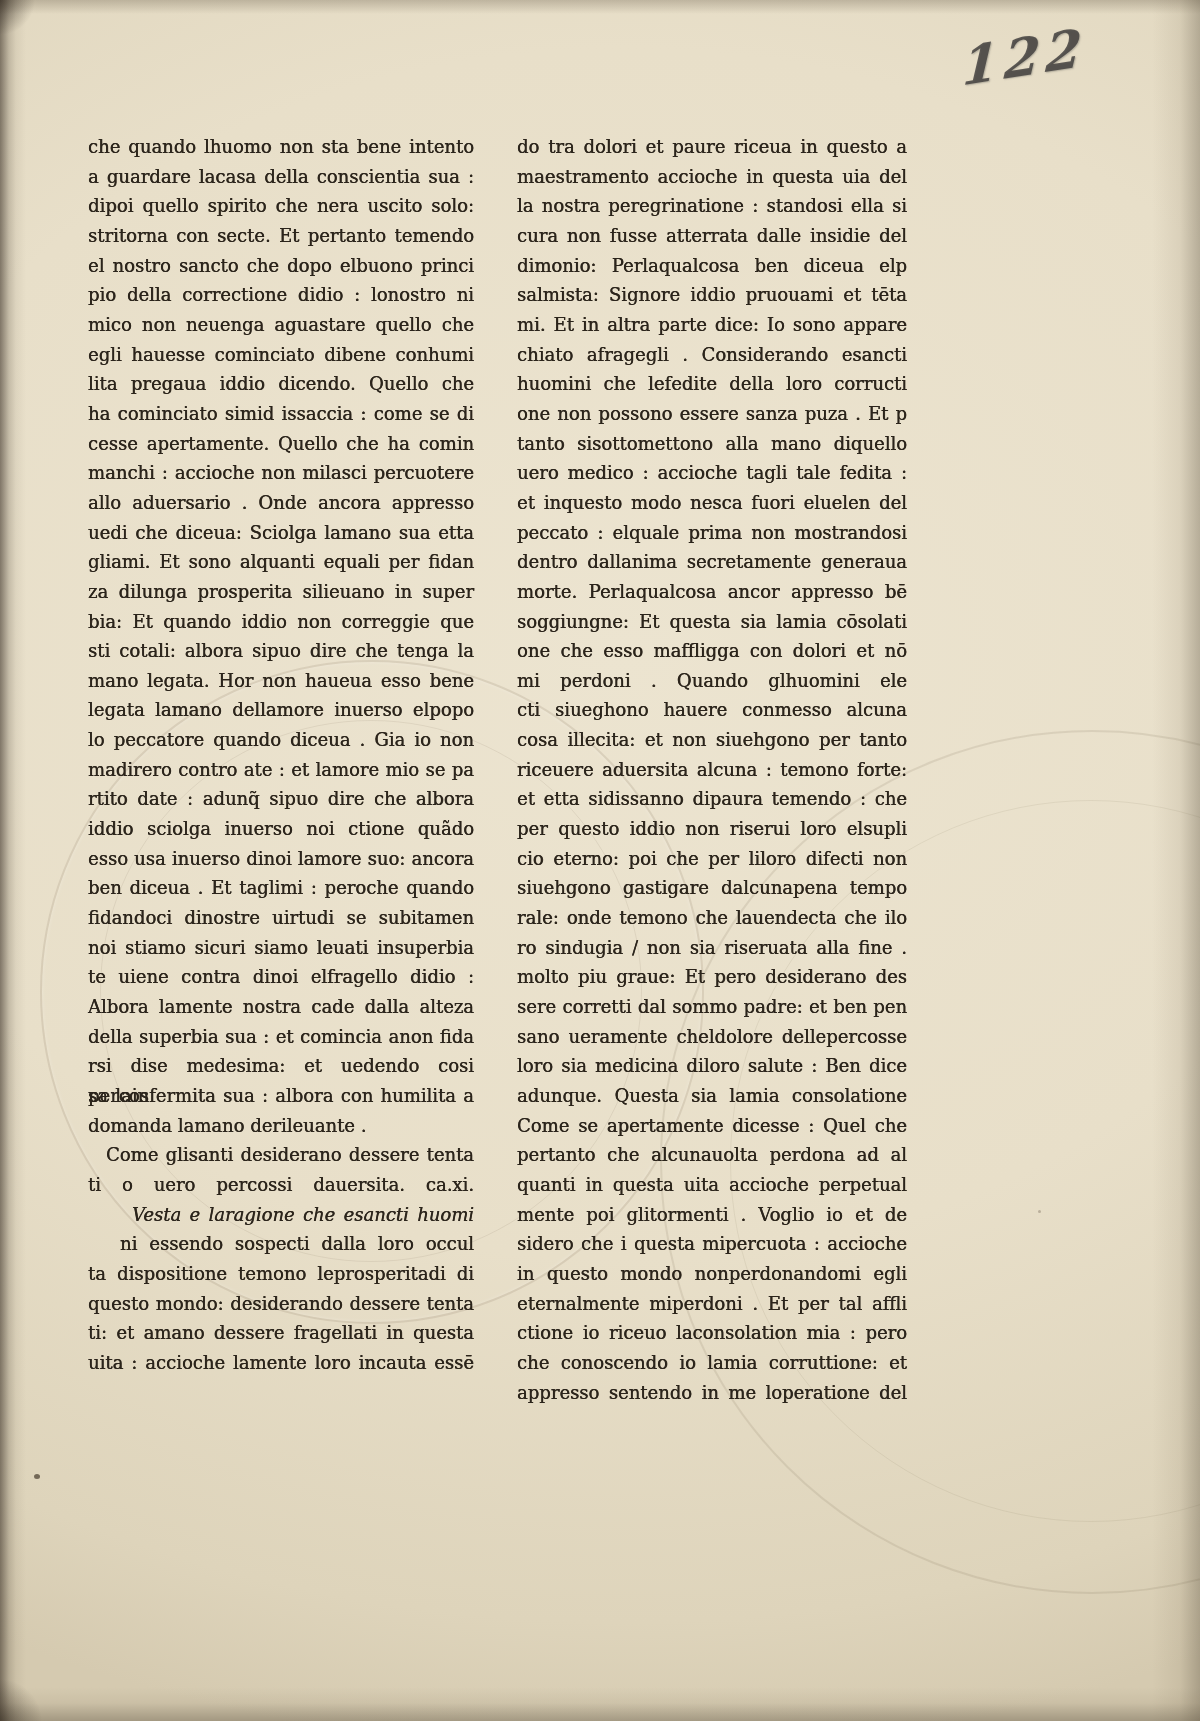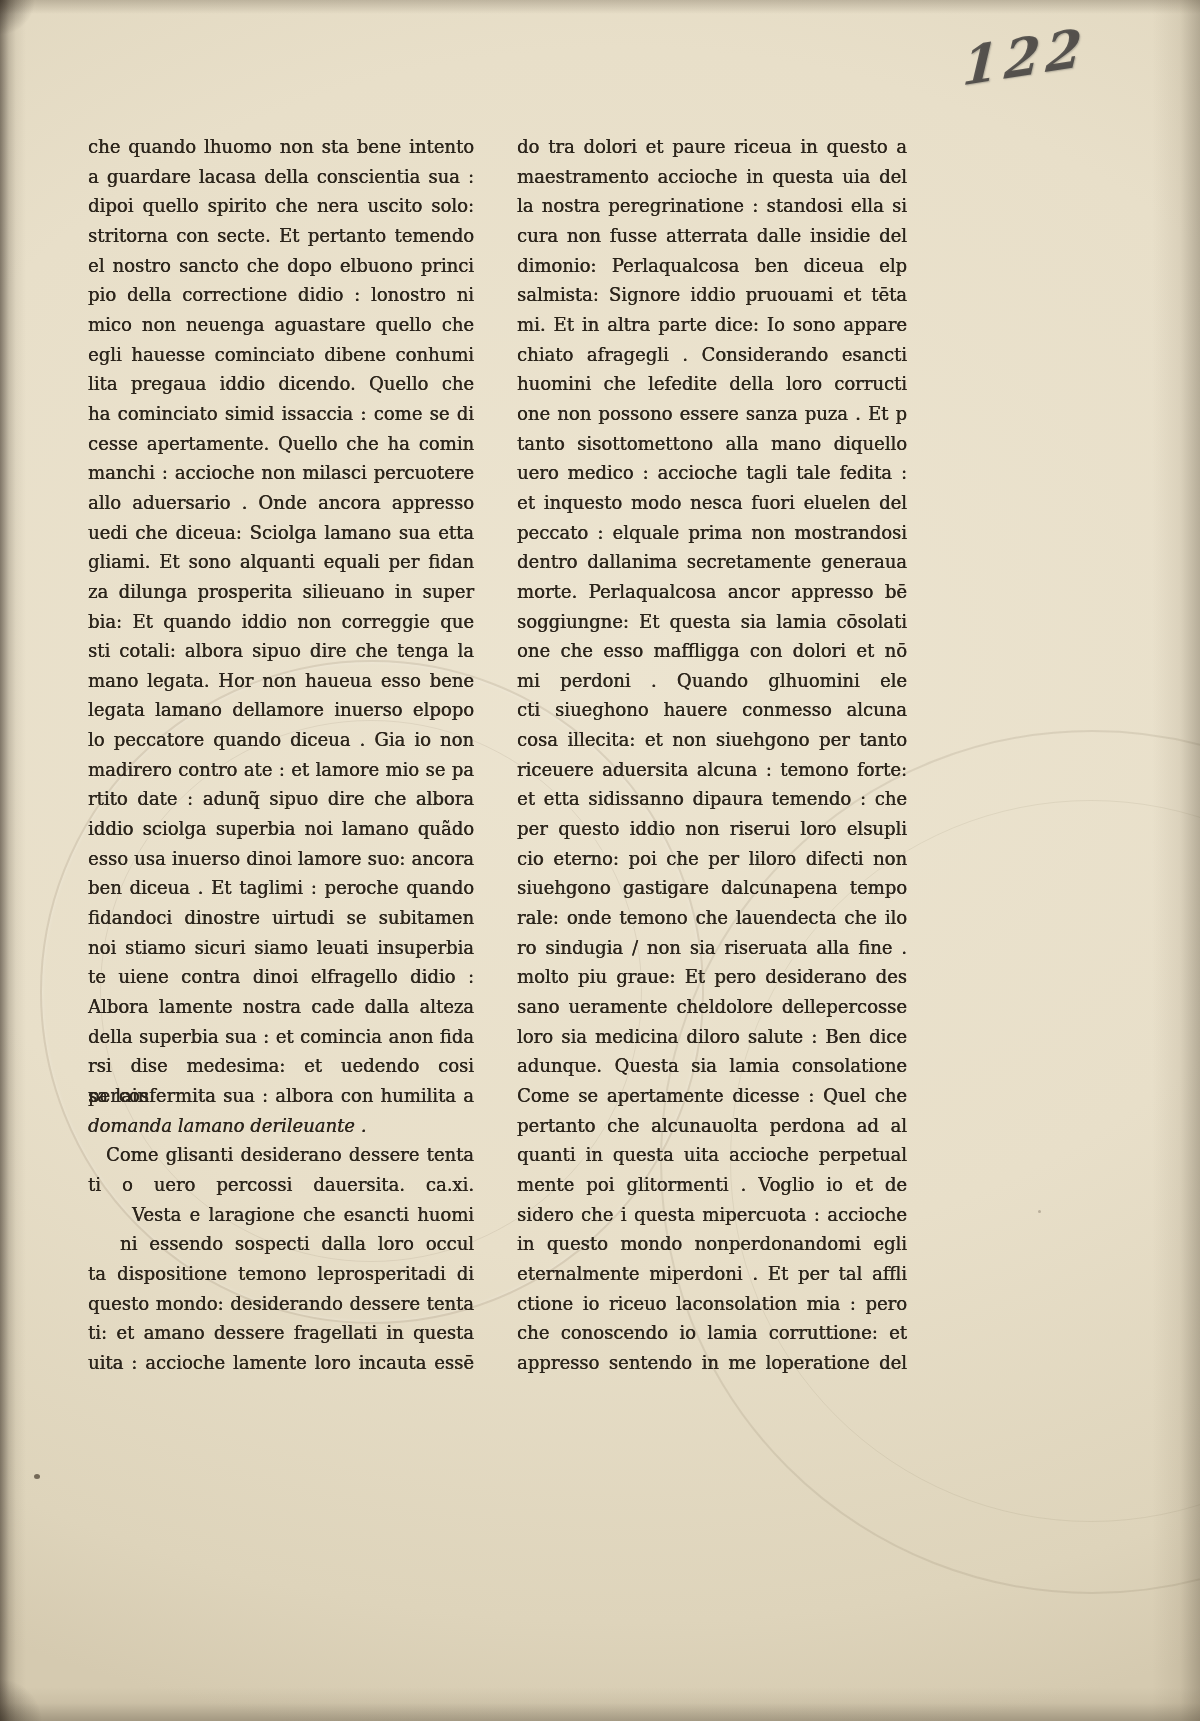--- a/index.html
+++ b/index.html
@@ -54,24 +54,24 @@
   #col-left{left:88px;width:386px;}
   #col-right{left:517px;width:390px;}
   .tline{
     line-height:29.66px;
     height:29.66px;
     text-align:justify;
     text-align-last:justify;
     white-space:normal;
     overflow:visible;
   }
-  .tline.plain{text-align-last:left;font-style:italic;}
+  .tline.plain{text-align-last:left;}
   .tline.indent-sm{padding-left:18px;}
   .tline.indent-md{padding-left:32px;}
-  .tline.indent-lg{padding-left:44px;}
+  .tline.indent-lg{padding-left:44px;font-style:italic;}
 </style>
 </head>
 <body>
 
 <div id="page">
 
   <div class="stamp" id="stamp1a"></div>
   <div class="stamp" id="stamp1b"></div>
   <div class="stamp" id="stamp2a"></div>
   <div class="stamp" id="stamp2b"></div>
@@ -95,21 +95,21 @@
       <div class="tline">uedi che diceua: Sciolga lamano sua etta</div>
       <div class="tline">gliami. Et sono alquanti equali per fidan</div>
       <div class="tline">za dilunga prosperita silieuano in super</div>
       <div class="tline">bia: Et quando iddio non correggie que</div>
       <div class="tline">sti cotali: albora sipuo dire che tenga la</div>
       <div class="tline">mano legata. Hor non haueua esso bene</div>
       <div class="tline">legata lamano dellamore inuerso elpopo</div>
       <div class="tline">lo peccatore quando diceua . Gia io non</div>
       <div class="tline">madirero contro ate : et lamore mio se pa</div>
       <div class="tline">rtito date : adunq̃ sipuo dire che albora</div>
-      <div class="tline">iddio sciolga superbia noi lamano quãdo</div>
+      <div class="tline">iddio sciolga inuerso noi ctione quãdo</div>
       <div class="tline">esso usa inuerso dinoi lamore suo: ancora</div>
       <div class="tline">ben diceua . Et taglimi : peroche quando</div>
       <div class="tline">fidandoci dinostre uirtudi se subitamen</div>
       <div class="tline">noi stiamo sicuri siamo leuati insuperbia</div>
       <div class="tline">te uiene contra dinoi elfragello didio :</div>
       <div class="tline">Albora lamente nostra cade dalla alteza</div>
       <div class="tline">della superbia sua : et comincia anon fida</div>
       <div class="tline">rsi dise medesima: et uedendo cosi percos</div>
       <div class="tline">sa lainfermita sua : albora con humilita a</div>
       <div class="tline plain">domanda lamano derileuante .</div>
@@ -145,20 +145,21 @@
       <div class="tline">cti siueghono hauere conmesso alcuna</div>
       <div class="tline">cosa illecita: et non siuehgono per tanto</div>
       <div class="tline">riceuere aduersita alcuna : temono forte:</div>
       <div class="tline">et etta sidissanno dipaura temendo : che</div>
       <div class="tline">per questo iddio non riserui loro elsupli</div>
       <div class="tline">cio eterno: poi che per liloro difecti non</div>
       <div class="tline">siuehgono gastigare dalcunapena tempo</div>
       <div class="tline">rale: onde temono che lauendecta che ilo</div>
       <div class="tline">ro sindugia / non sia riseruata alla fine .</div>
       <div class="tline">molto piu graue: Et pero desiderano des</div>
+      <div class="tline">sere corretti dal sommo padre: et ben pen</div>
       <div class="tline">sano ueramente cheldolore dellepercosse</div>
       <div class="tline">loro sia medicina diloro salute : Ben dice</div>
       <div class="tline">adunque. Questa sia lamia consolatione</div>
       <div class="tline">Come se apertamente dicesse : Quel che</div>
       <div class="tline">pertanto che alcunauolta perdona ad al</div>
       <div class="tline">quanti in questa uita accioche perpetual</div>
       <div class="tline">mente poi glitormenti . Voglio io et de</div>
       <div class="tline">sidero che i questa mipercuota : accioche</div>
       <div class="tline">in questo mondo nonperdonandomi egli</div>
       <div class="tline">eternalmente miperdoni . Et per tal affli</div>

